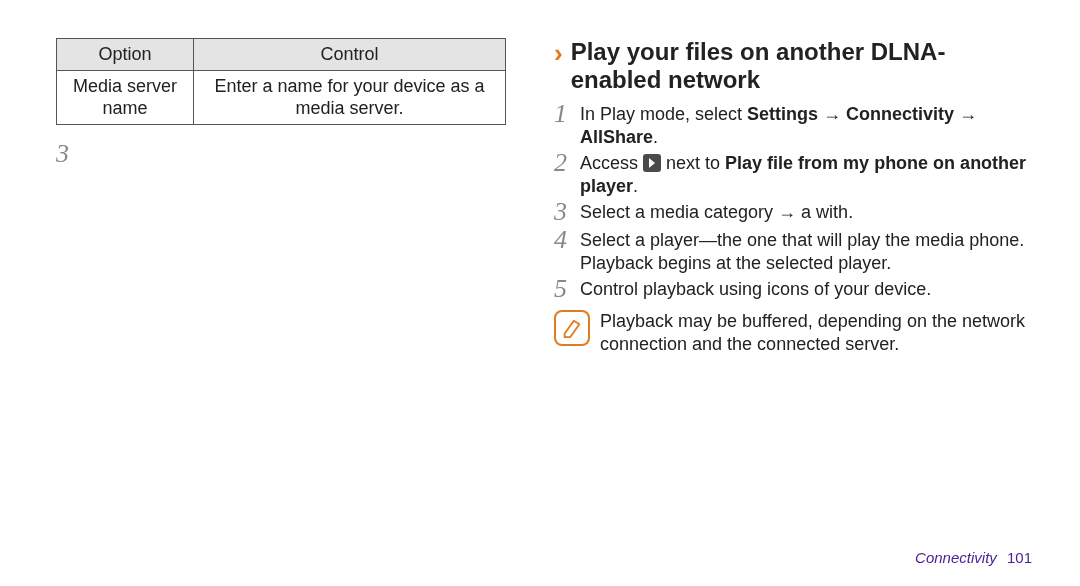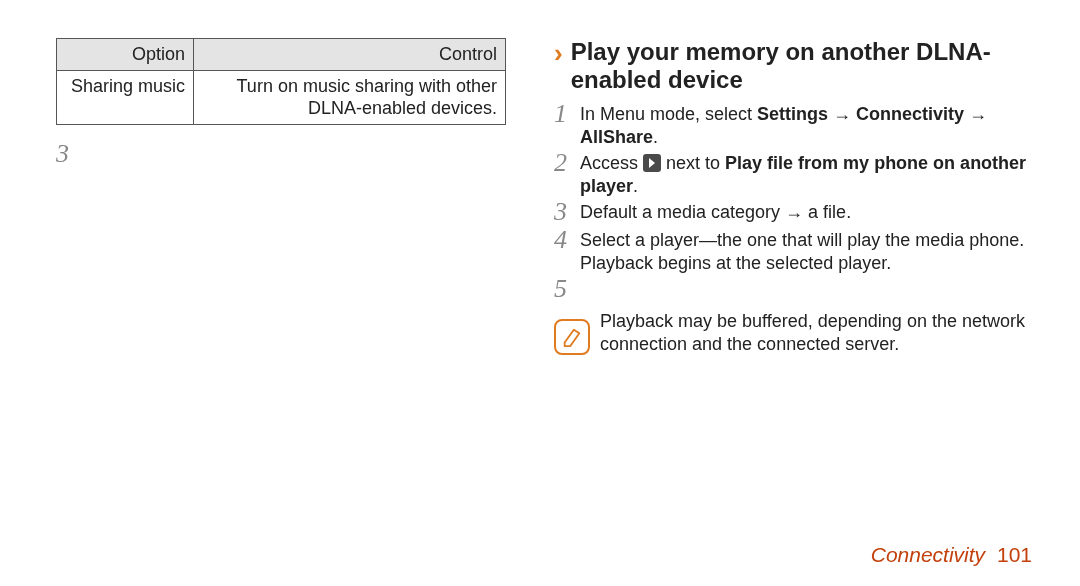--- a/index.html
+++ b/index.html
@@ -35,21 +35,21 @@
     flex-direction: column;
   }
   table.opts {
     border-collapse: collapse;
     width: 100%;
     margin-bottom: 18px;
   }
   table.opts th, table.opts td {
     border: 1px solid #555;
     padding: 4px 8px 4px 8px;
-    text-align: right;
+    text-align: center;
     vertical-align: top;
     font-weight: normal;
   }
   table.opts th {
     background: #e4e4e4;
   }
   table.opts th.option-col { width: 120px; }
   .step {
     display: flex;
     flex-direction: row;
@@ -86,21 +86,21 @@
     margin-top: 2px;
   }
   .heading-text {
     font-weight: 700;
     font-size: 24px;
     line-height: 1.15;
   }
   .note-row {
     display: flex;
     flex-direction: row;
-    align-items: flex-end;
+    align-items: flex-start;
     margin-top: 4px;
   }
   .note-icon-box {
     flex: none;
     width: 32px;
     height: 32px;
     border: 2px solid #e07b1f;
     border-radius: 8px;
     margin-right: 10px;
     display: flex;
@@ -123,85 +123,86 @@
     left: 6px; top: 4px;
     width: 0; height: 0;
     border-top: 5px solid transparent;
     border-bottom: 5px solid transparent;
     border-left: 6px solid #fff;
   }
   .footer {
     position: absolute;
     right: 48px;
     bottom: 18px;
-    font-size: 21px;
-    color: #c2410c;
+    font-size: 15px;
+    color: #4c1d95;
   }
   .footer .section-name { font-style: italic; margin-right: 6px; }
   b { font-weight: 700; }
 </style>
 </head>
 <body>
 
 <div class="page">
 
   <div class="col left-col">
     <table class="opts">
       <thead>
         <tr>
           <th class="option-col">Option</th>
           <th>Control</th>
         </tr>
       </thead>
       <tbody>
         <tr>
-          <td>Sharing music</td>
-          <td>Turn on music sharing with other DLNA-enabled devices.</td>
+          <td>Media server name</td>
+          <td>Enter a name for your device as a media server.</td>
         </tr>
       </tbody>
     </table>
 
     <div class="step">
       <div class="step-num">3</div>
     </div>
   </div>
 
   <div class="col right-col">
 
     <div class="heading-row">
       <span class="chevron">›</span>
-      <span class="heading-text">Play your memory on another DLNA-enabled device</span>
+      <span class="heading-text">Play your files on another DLNA-enabled network</span>
     </div>
 
     <div class="step">
       <div class="step-num">1</div>
       <div class="step-body">
-        <span>In Menu mode, select </span><b>Settings → Connectivity → AllShare</b><span>.</span>
+        <span>In Play mode, select </span><b>Settings → Connectivity → AllShare</b><span>.</span>
       </div>
     </div>
 
     <div class="step">
       <div class="step-num">2</div>
       <div class="step-body">
         <span>Access </span><span class="inline-icon"></span><span> next to </span><b>Play file from my phone on another player</b><span>.</span>
       </div>
     </div>
 
     <div class="step">
       <div class="step-num">3</div>
-      <div class="step-body">Default a media category → a file.</div>
+      <div class="step-body">Select a media category → a with.</div>
     </div>
 
     <div class="step">
       <div class="step-num">4</div>
       <div class="step-body">Select a player—the one that will play the media phone. Playback begins at the selected player.</div>
     </div>
 
     <div class="step">
       <div class="step-num">5</div>
+      <div class="step-body">Control playback using icons of your device.</div>
     </div>
 
     <div class="note-row">
       <div class="note-icon-box">
         <svg width="22" height="22" viewBox="0 0 24 24">
           <path d="M4 18 L14 4 L20 8 L10 22 L4 22 Z" fill="none" stroke="#e07b1f" stroke-width="2" stroke-linejoin="round"></path>
         </svg>
       </div>
       <div>Playback may be buffered, depending on the network connection and the connected server.</div>
     </div>

